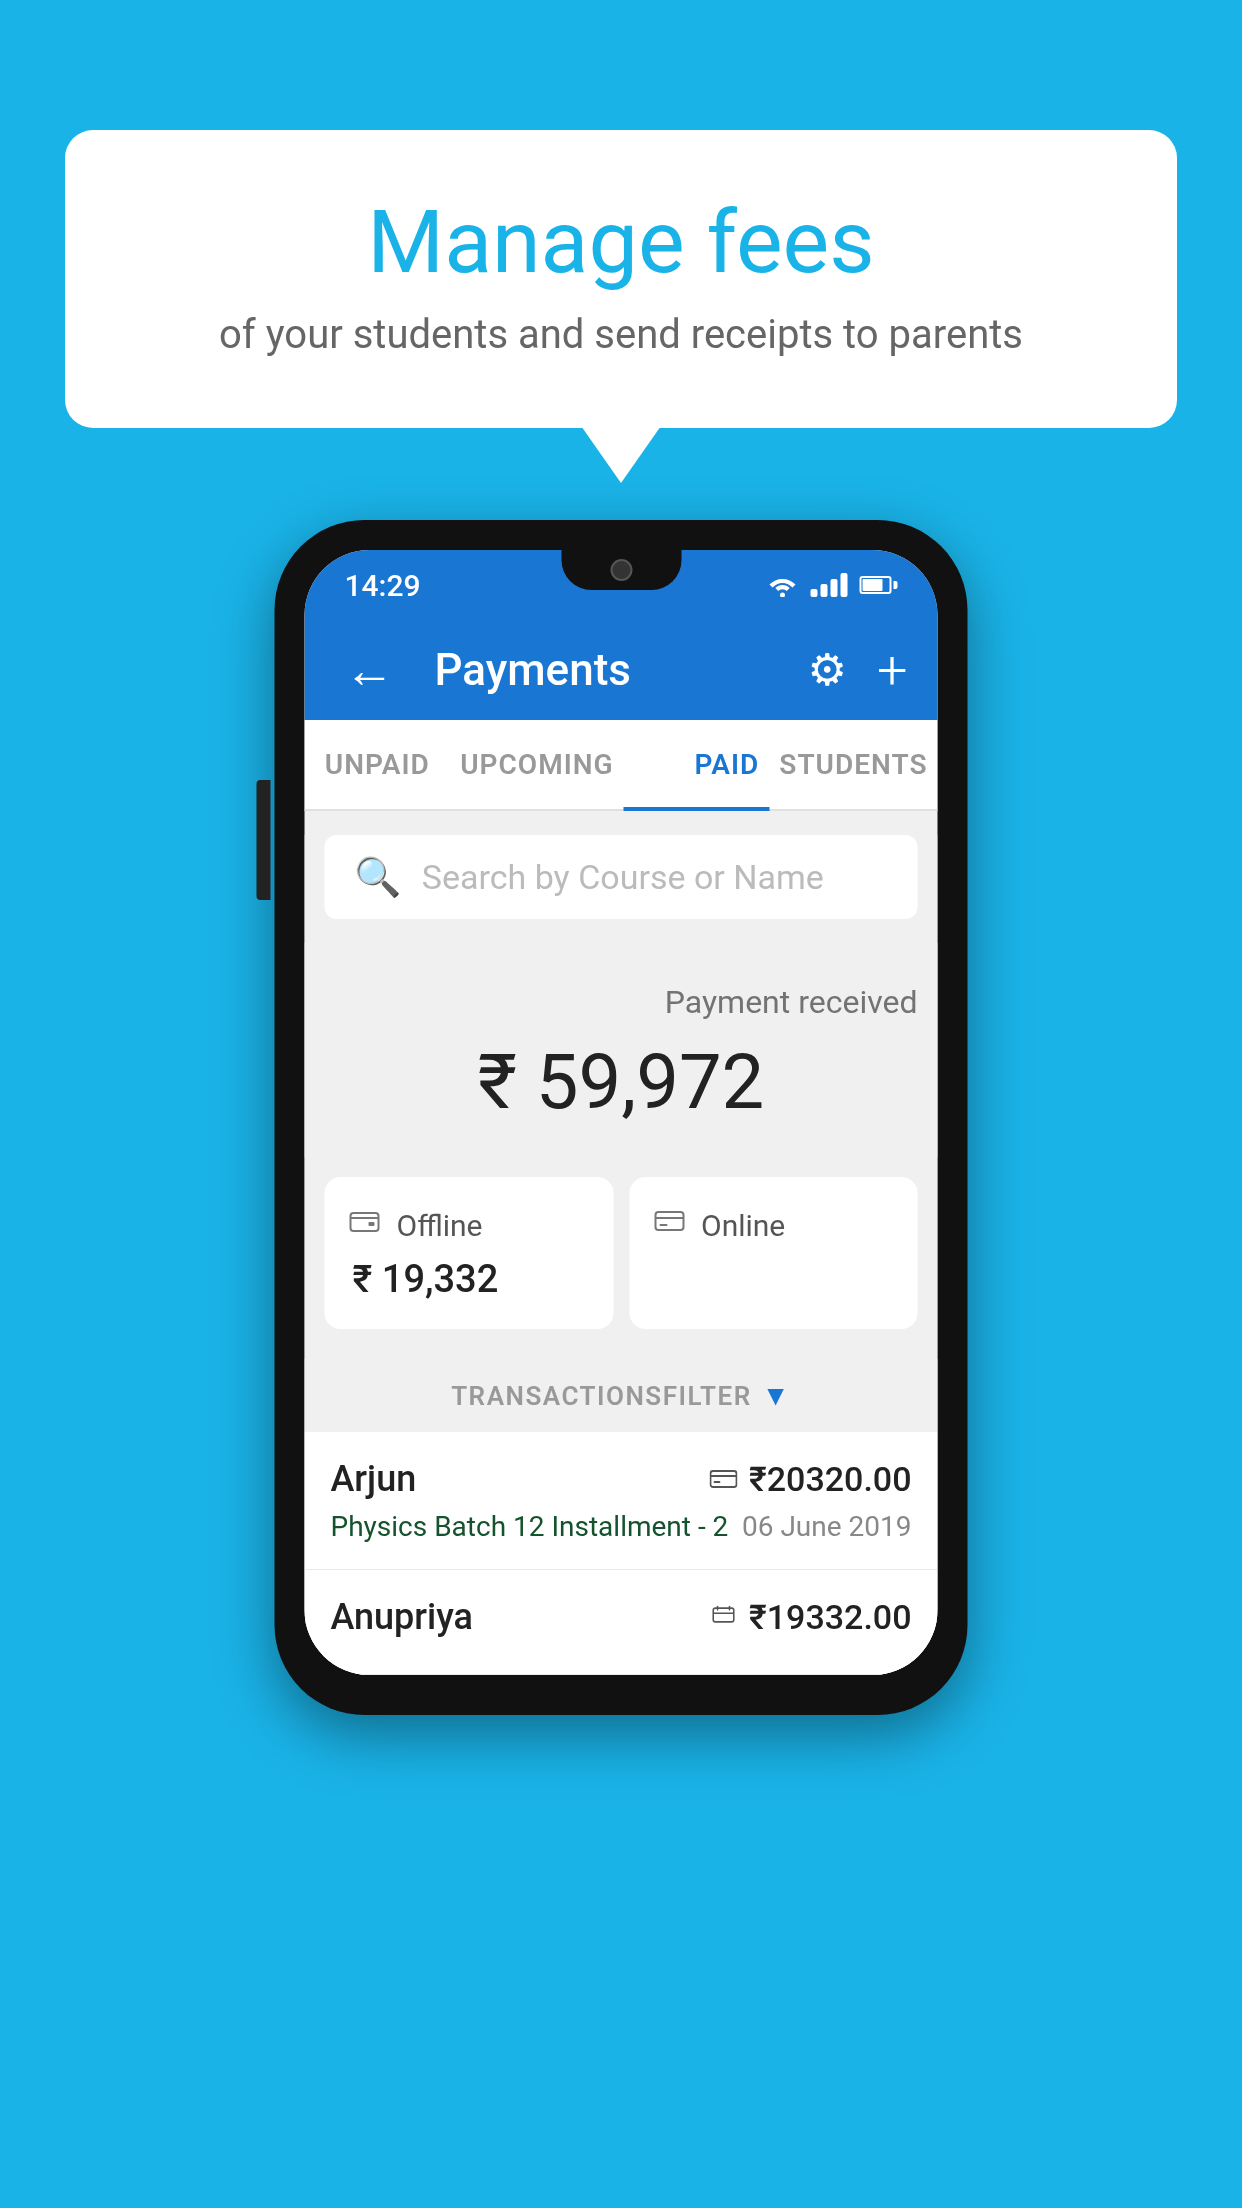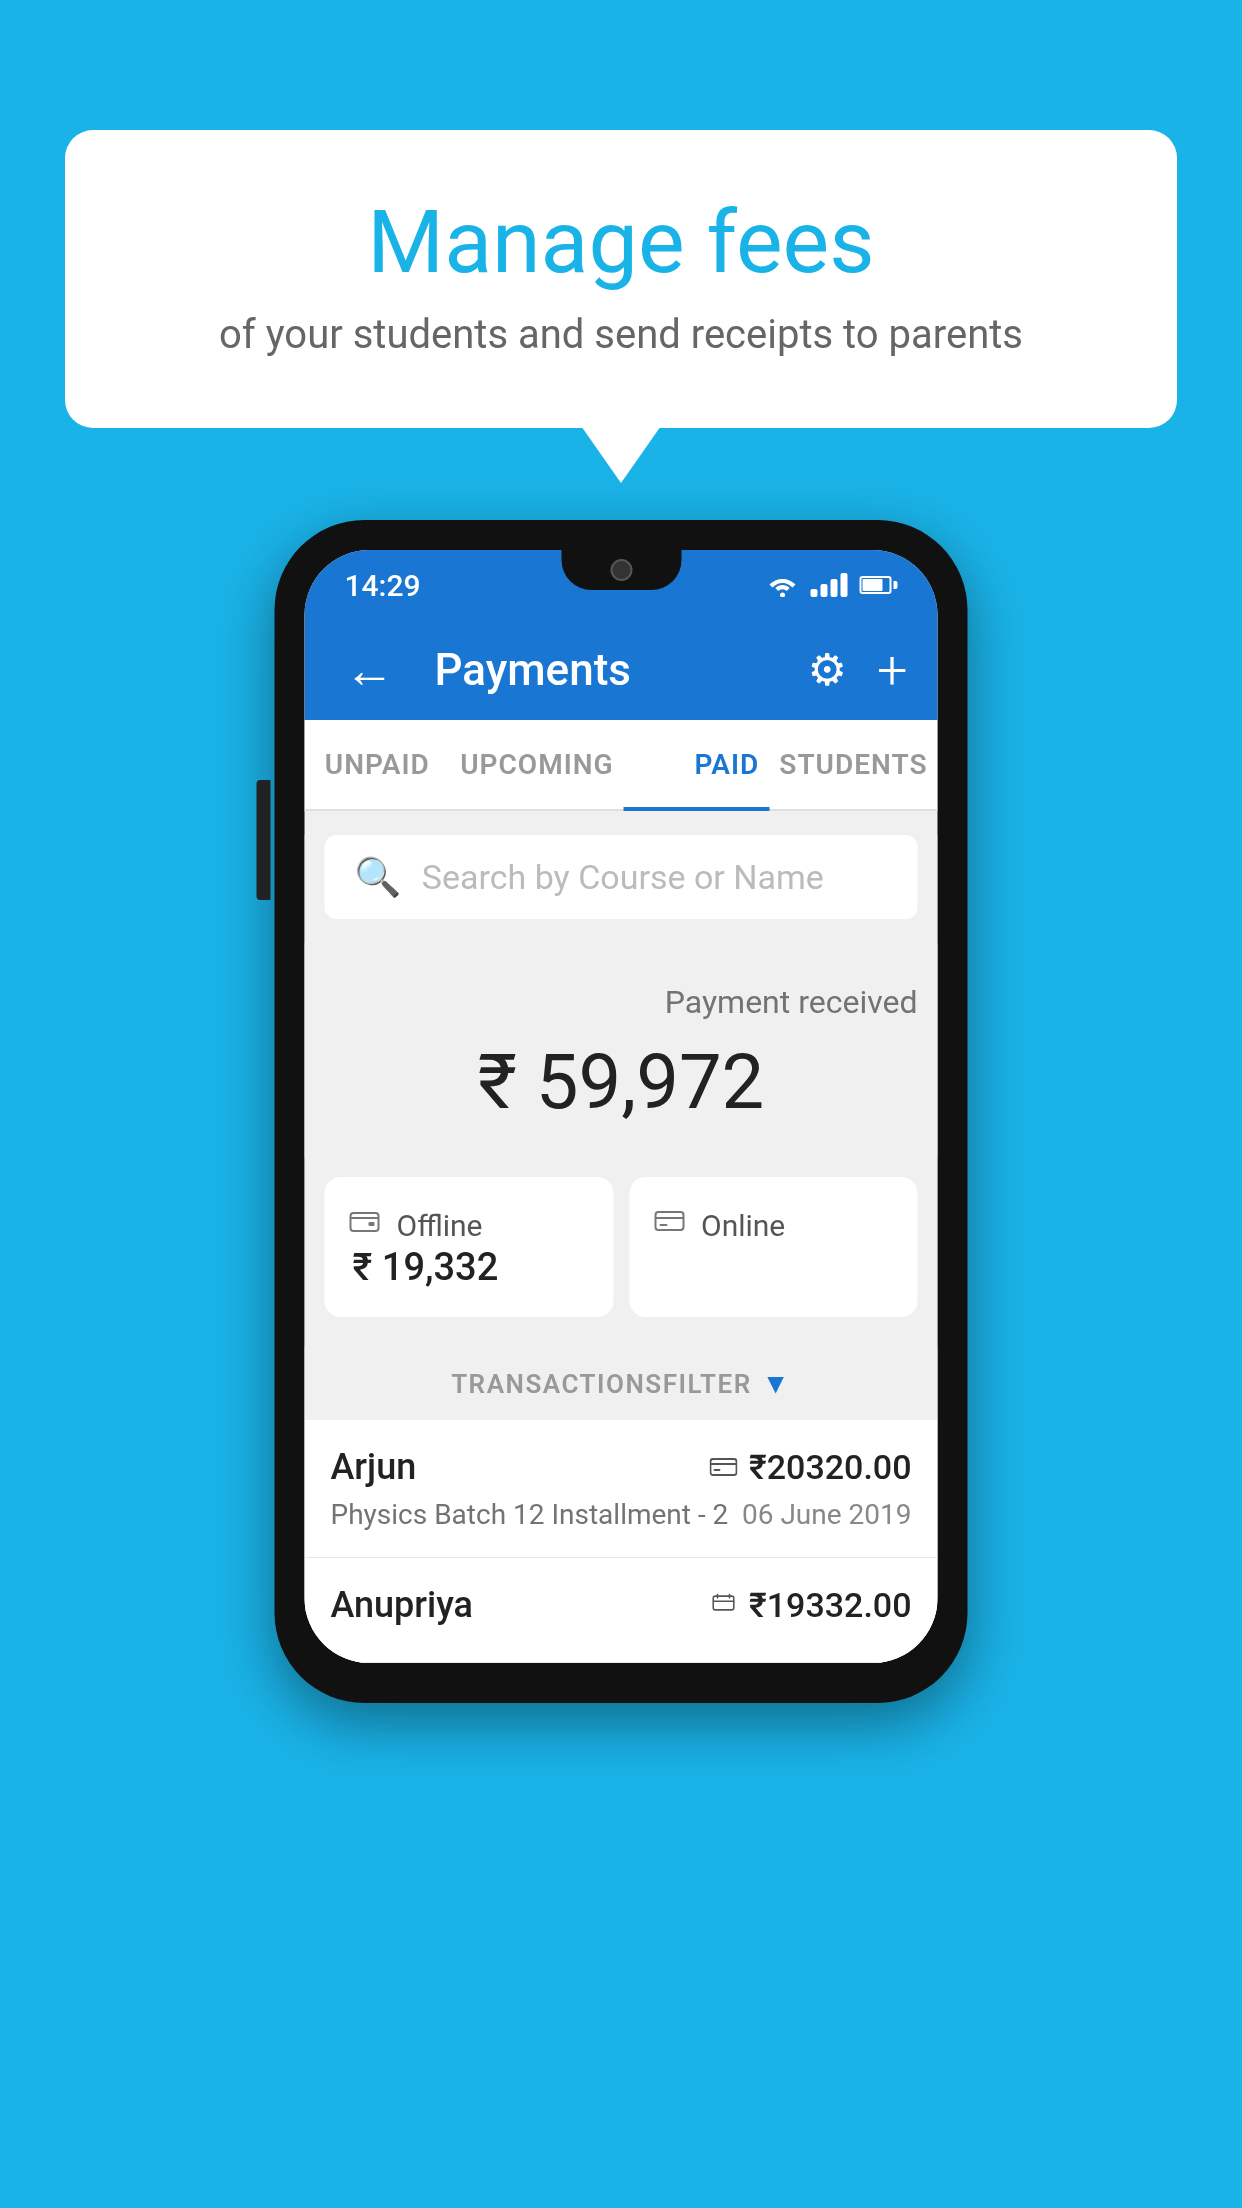--- a/index.html
+++ b/index.html
@@ -263,21 +263,21 @@
       padding: 20px 20px 30px;
     }
 
     .card {
       flex: 1;
       background: white;
       border-radius: 16px;
       padding: 28px 24px;
       display: flex;
       flex-direction: column;
-      gap: 0;
+      gap: 12px;
     }
 
     .card-top {
       display: flex;
       align-items: center;
       gap: 16px;
     }
 
     .card-icon {
       font-size: 32px;
@@ -365,21 +365,21 @@
       color: #222;
     }
 
     .transaction-bottom {
       display: flex;
       justify-content: space-between;
     }
 
     .transaction-desc {
       font-size: 28px;
-      color: #737373;
+      color: #14532d;
     }
 
     .transaction-date {
       font-size: 28px;
       color: #888;
     }
 
     .signal-bars {
       display: inline-flex;
       align-items: flex-end;

